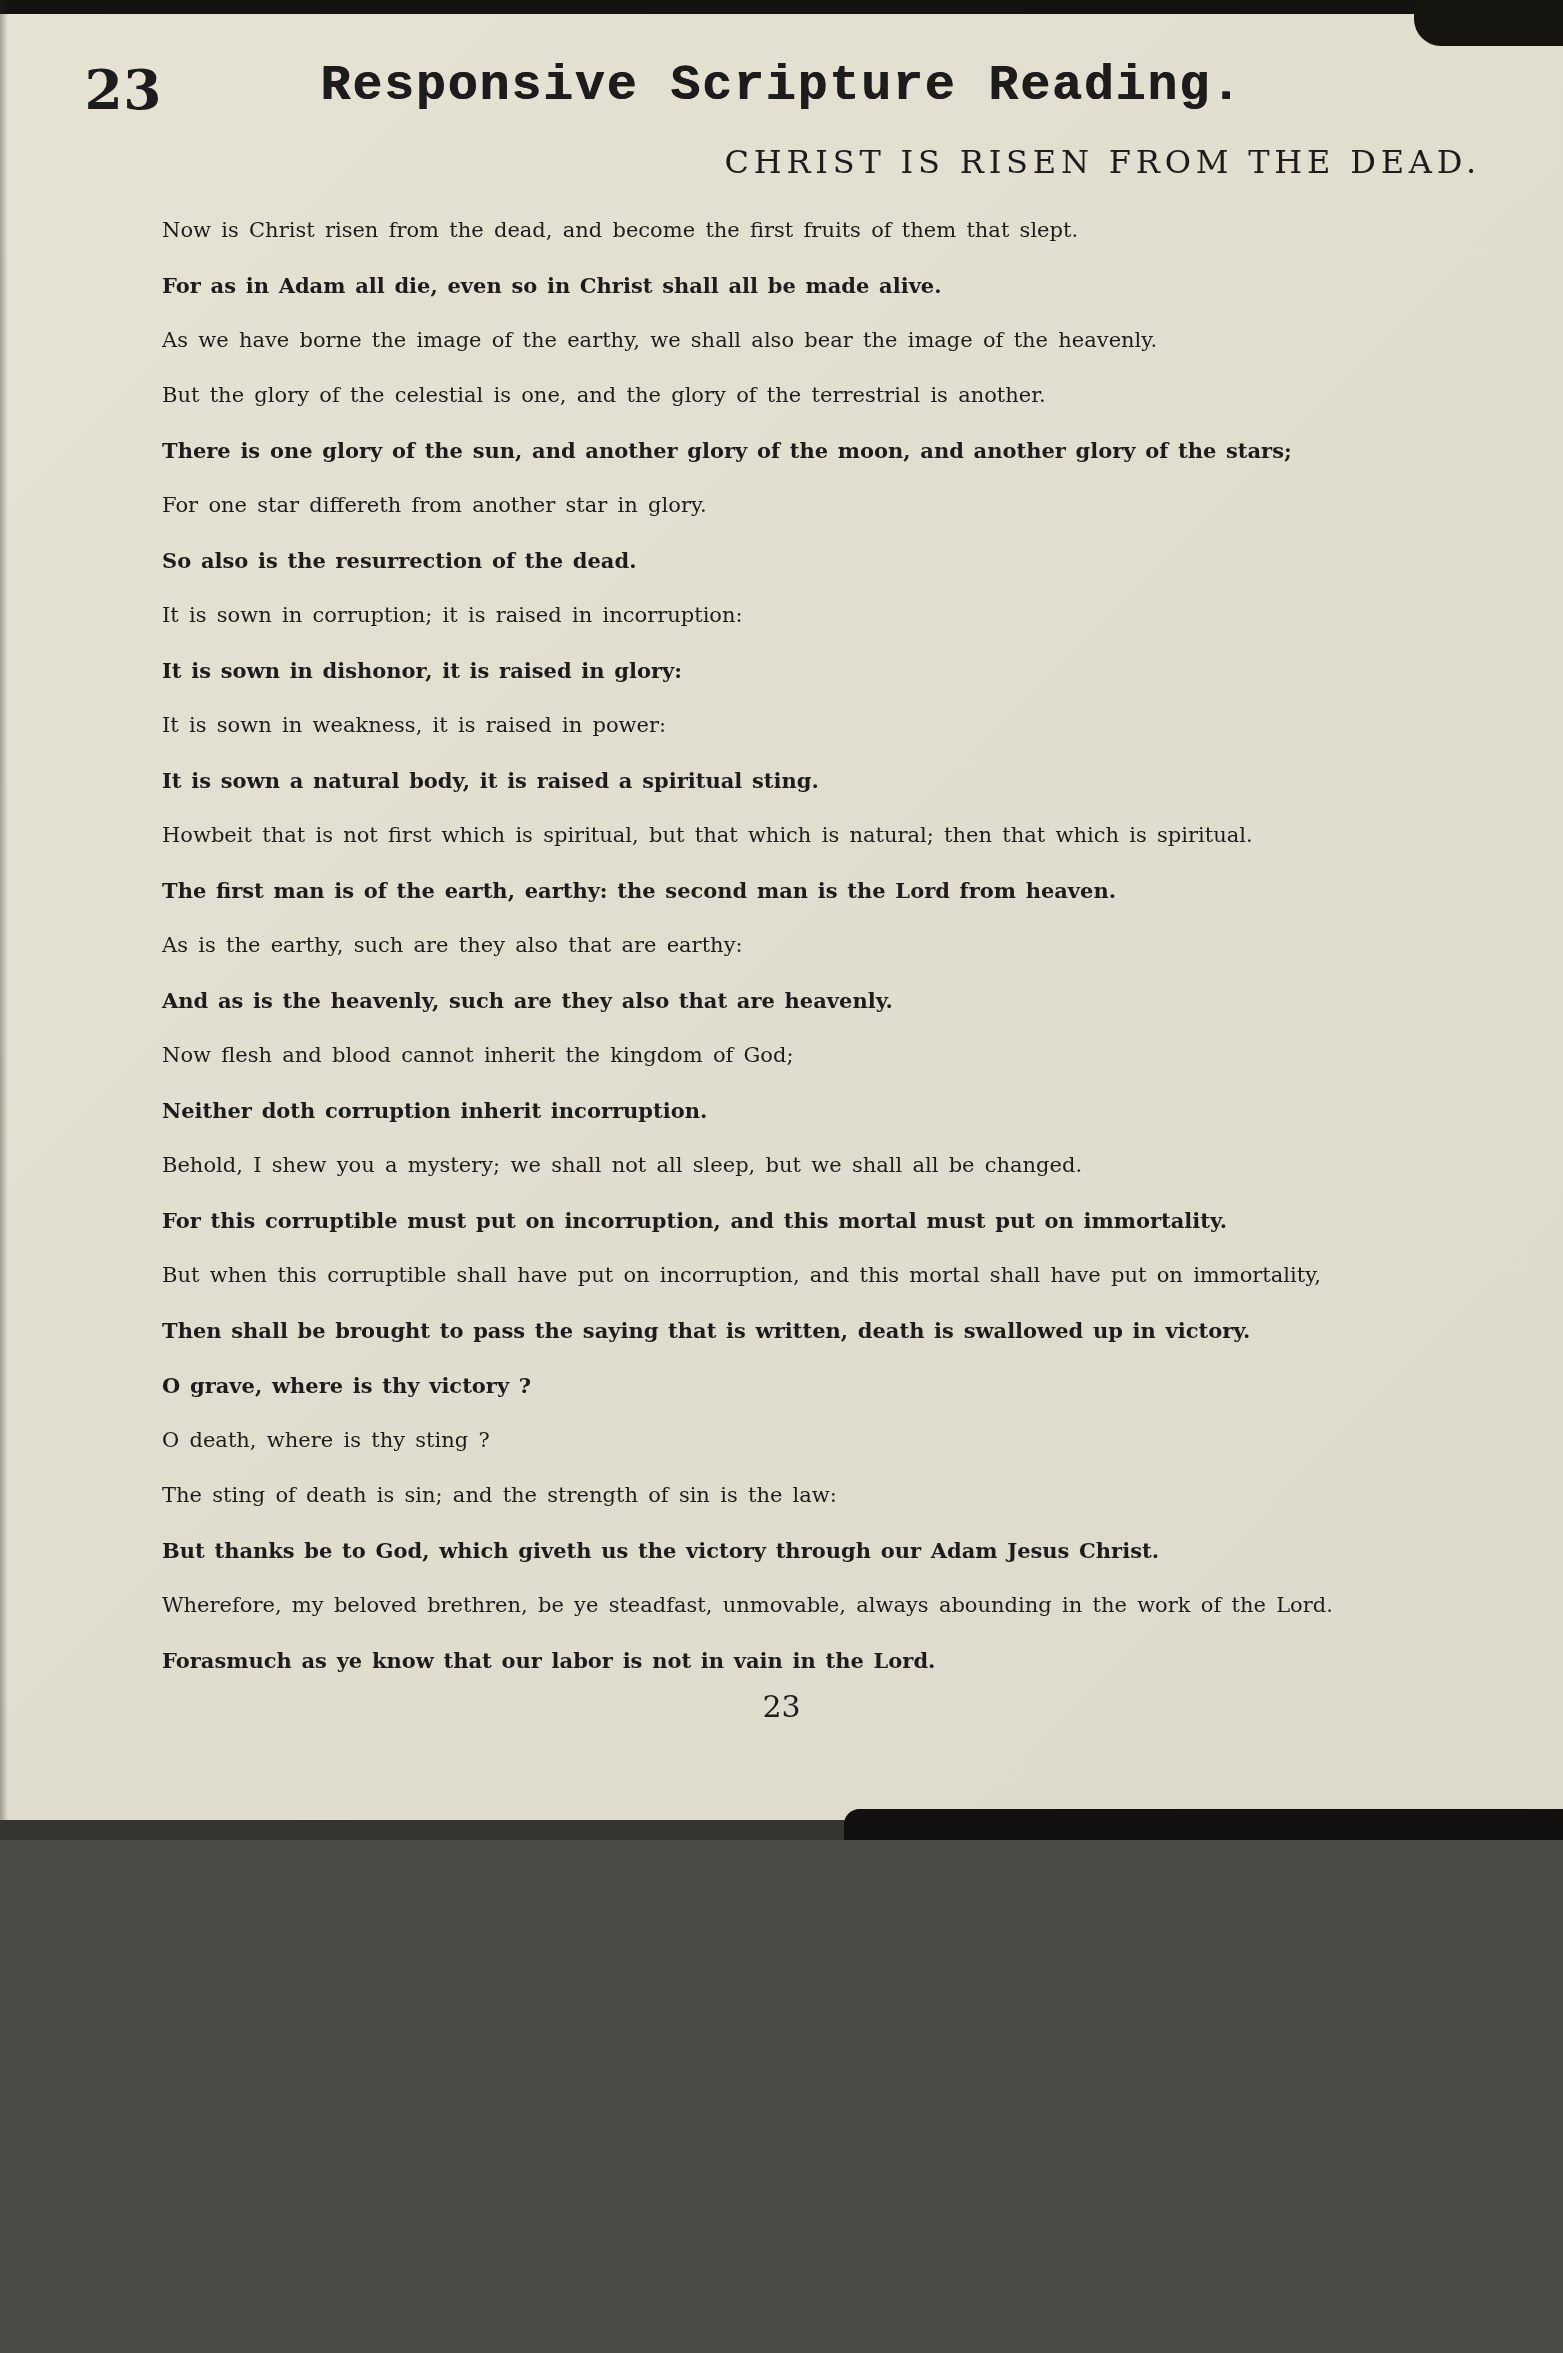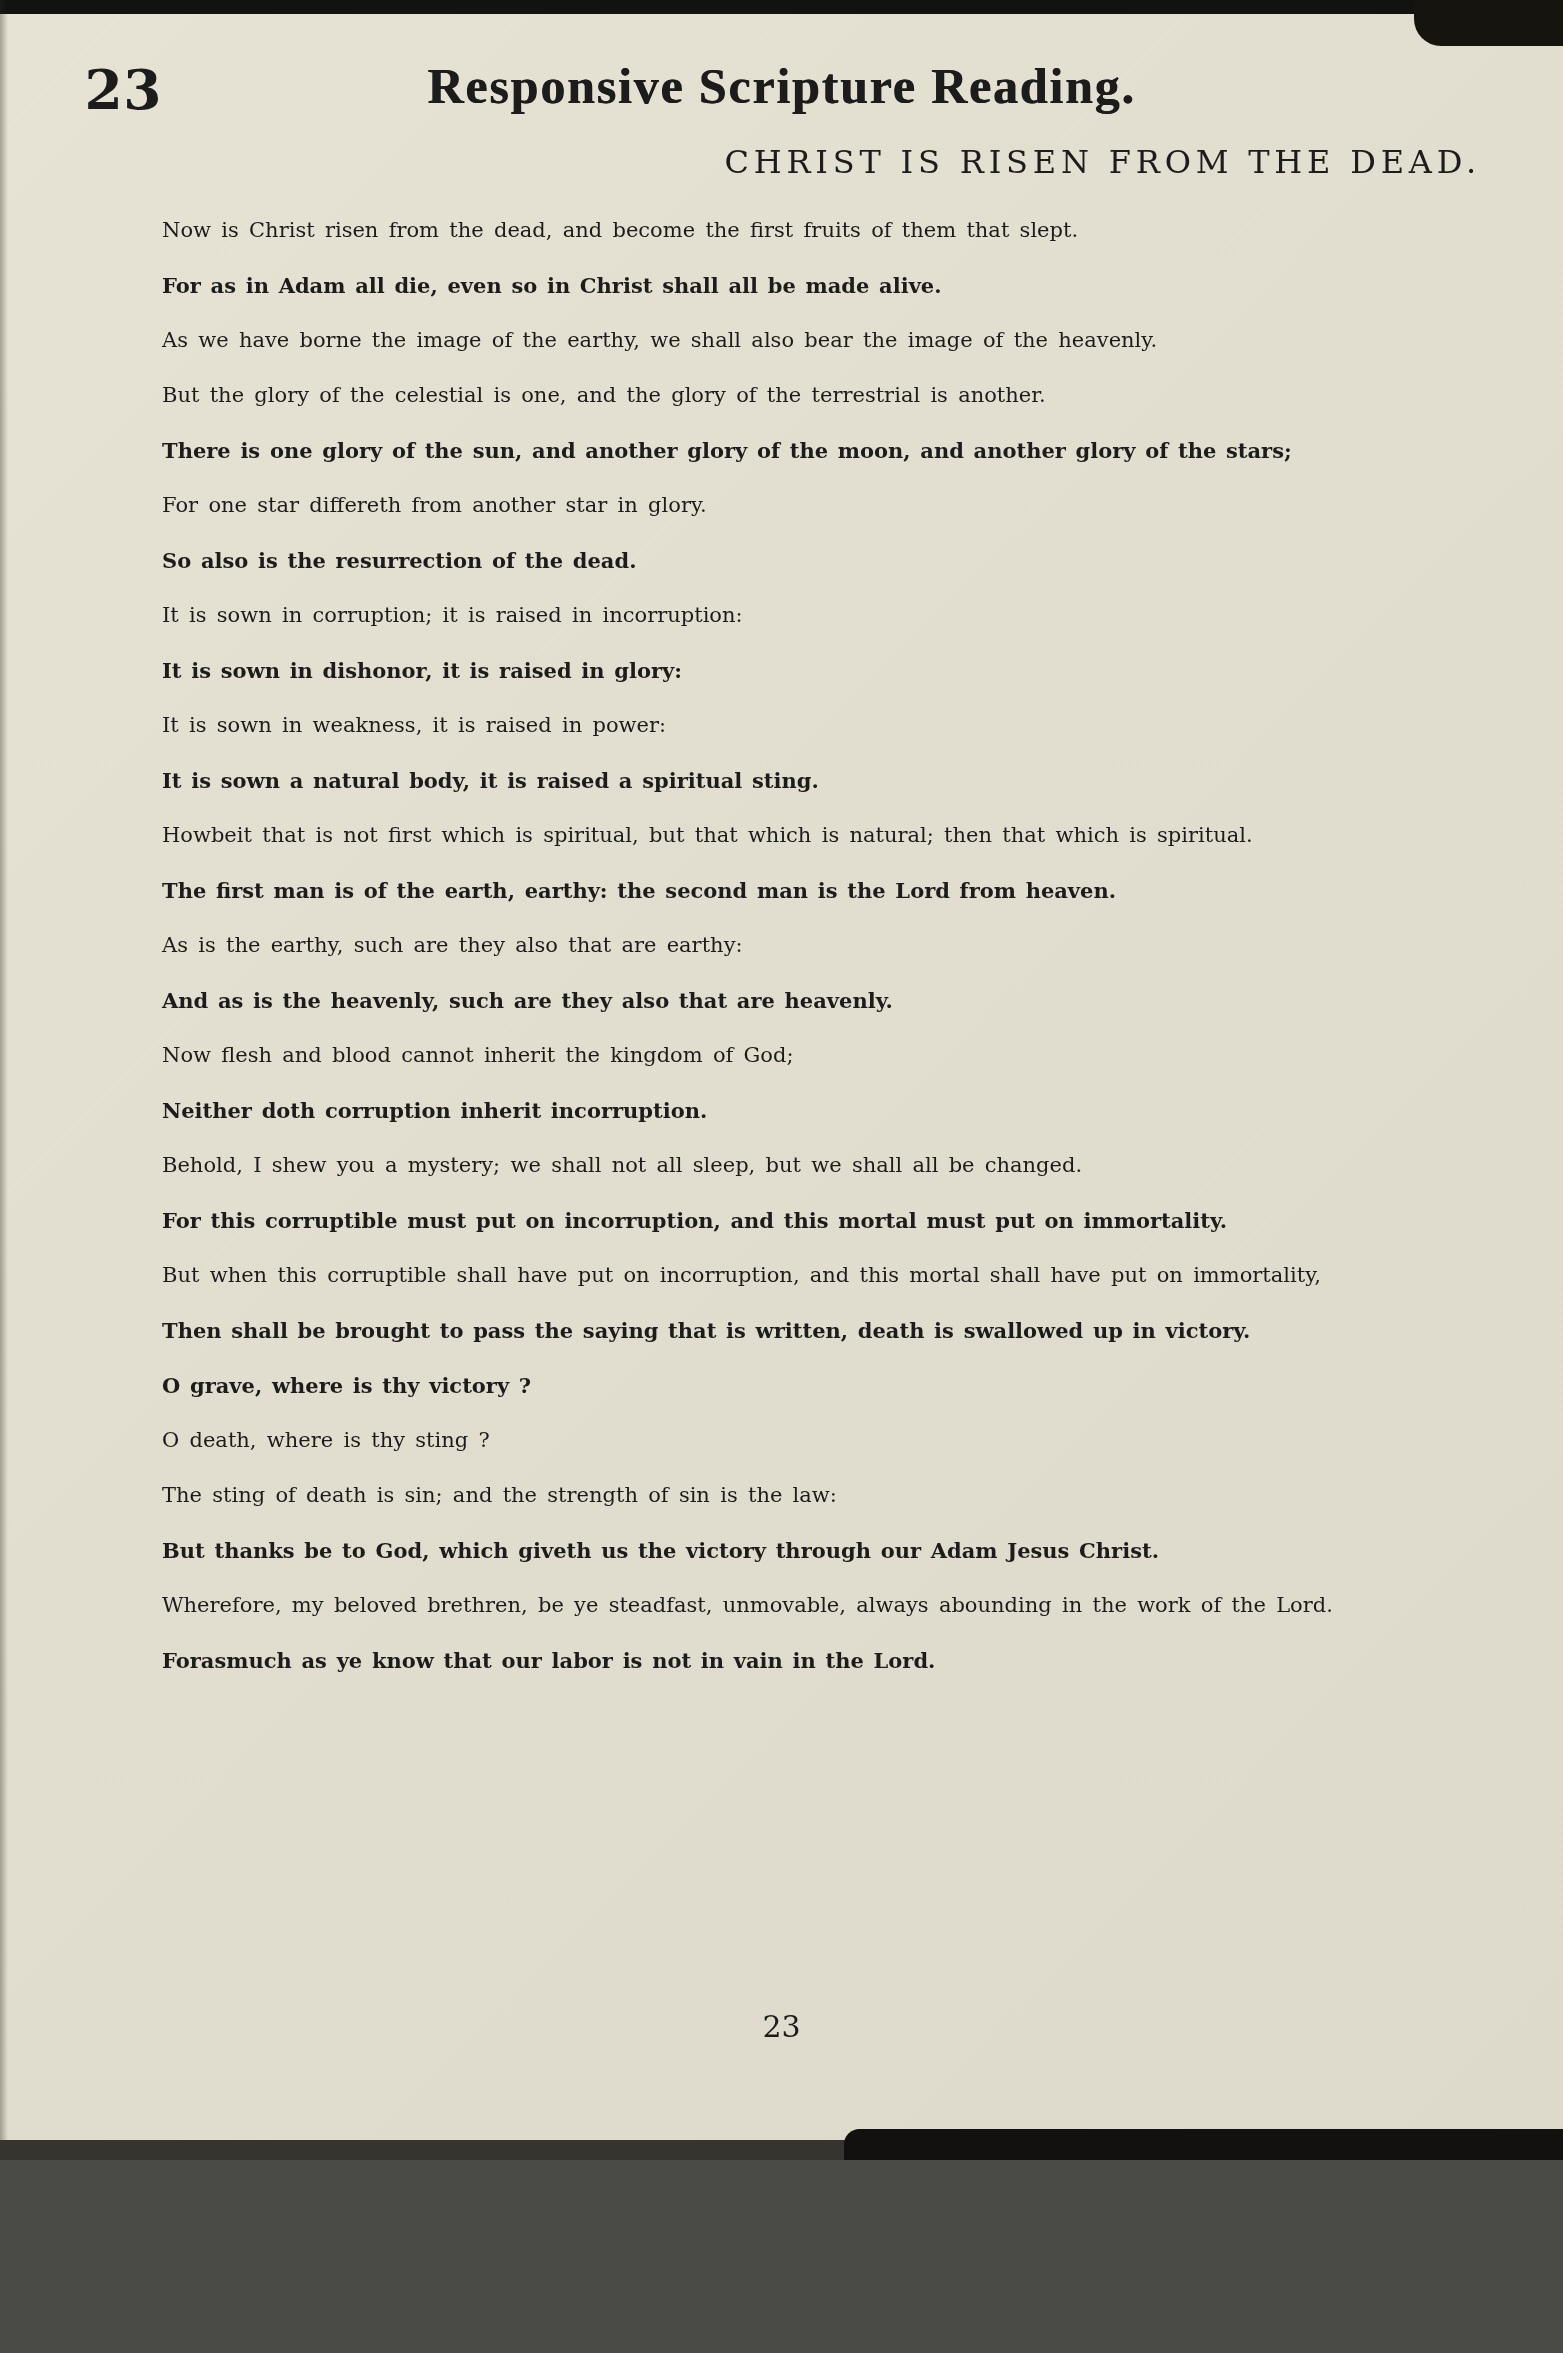--- a/index.html
+++ b/index.html
@@ -3,21 +3,21 @@
 <meta charset="utf-8">
 <style>
   html, body {
     margin: 0;
     padding: 0;
     background: #4a4a46;
   }
   .page {
     position: relative;
     width: 1563px;
-    height: 2160px;
+    height: 1840px;
     background: linear-gradient(135deg, #e7e3d4 0%, #e2decf 45%, #dedacb 100%);
     font-family: "DejaVu Serif", serif;
     color: #1c1c1c;
     overflow: hidden;
     box-sizing: border-box;
   }
   
   .scan-edge-top {
     position: absolute; top: 0; left: 0;
     width: 100%; height: 14.3px;
@@ -65,21 +65,21 @@
     font-weight: 700;
     letter-spacing: 0.6px;
   }
   .page-title {
     margin: 0;
     text-align: center;
     font-size: 50px;
     font-weight: 700;
     letter-spacing: 1.8px;
     
-    font-family: Liberation Serif, serif;
+    font-family: Liberation Mono, monospace;
     text-shadow: 0.6px 0 0 #1c1c1c;
   }
 
   .reading-subtitle {
     margin: 15.5px 0 0 0;
     text-align: right;
     font-size: 32px;
     font-weight: 400;
     letter-spacing: 4.8px;
   }

